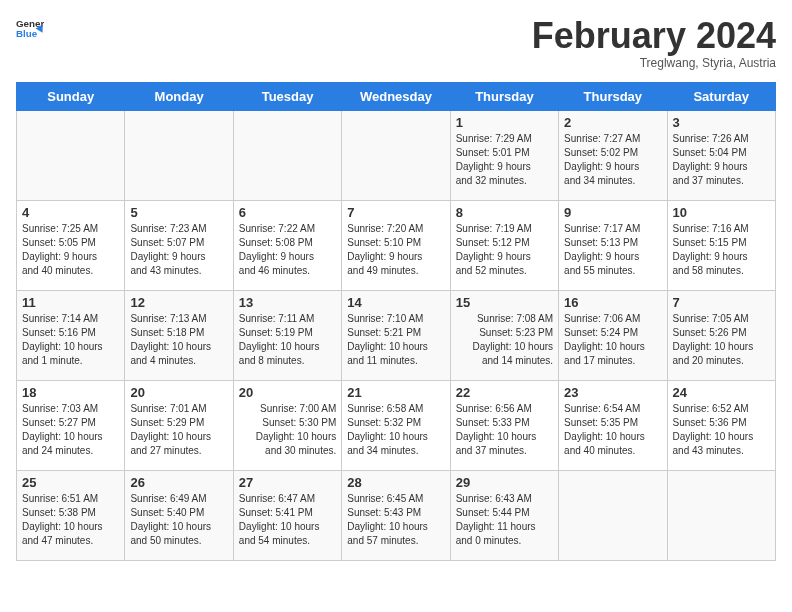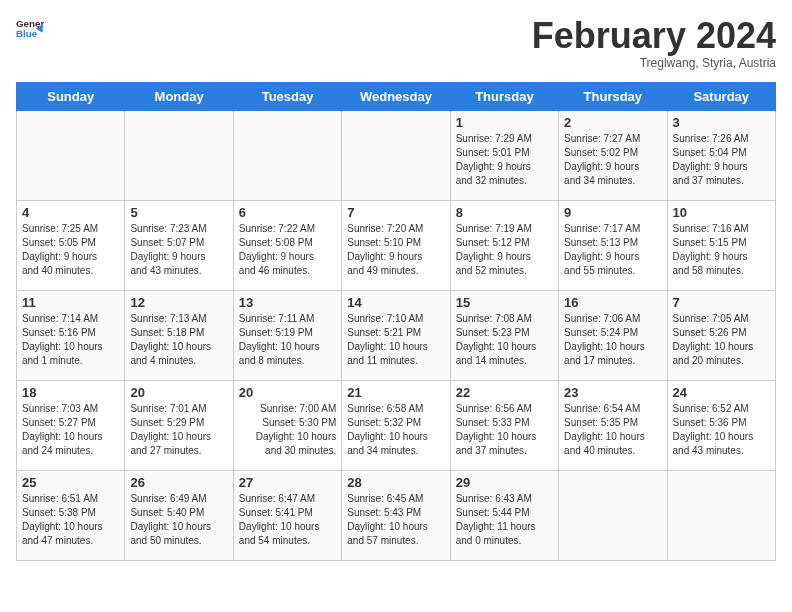--- a/index.html
+++ b/index.html
@@ -214,21 +214,21 @@
         </td>
         <td>
           <span class="day-number">14</span>
           <div class="day-info" style="white-space: pre-line;">Sunrise: 7:10 AM
 Sunset: 5:21 PM
 Daylight: 10 hours
 and 11 minutes.</div>
         </td>
         <td>
           <span class="day-number">15</span>
-          <div class="day-info" style="white-space: pre-line;">Sunrise: 7:08 AM
+          <div class="day-info" style="white-space: pre-line; text-align: right;">Sunrise: 7:08 AM
 Sunset: 5:23 PM
 Daylight: 10 hours
 and 14 minutes.</div>
         </td>
         <td>
           <span class="day-number">16</span>
           <div class="day-info" style="white-space: pre-line;">Sunrise: 7:06 AM
 Sunset: 5:24 PM
 Daylight: 10 hours
 and 17 minutes.</div>

